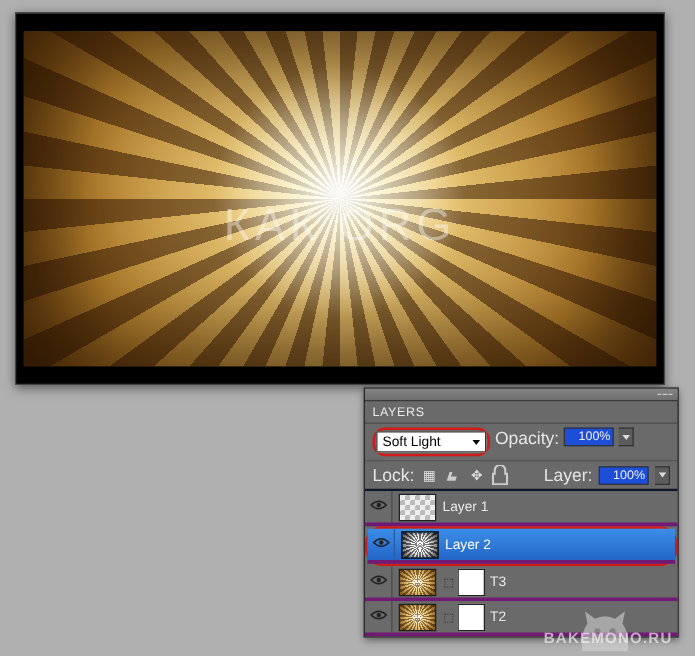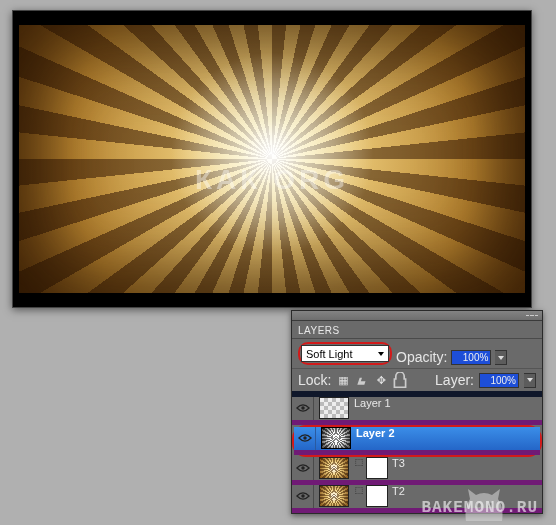--- a/index.html
+++ b/index.html
@@ -41,22 +41,22 @@
   }
   .vignette {
     position:absolute; inset:0;
     box-shadow: inset 0 0 80px 20px rgba(40,20,0,0.7);
   }
   .watermark {
     position: absolute;
     left: 50%; top: 58%;
     transform: translate(-50%,-50%);
     color: rgba(255,255,255,0.4);
-    font-size: 28px;
-    font-weight: bold;
+    font-size: 36px;
+    font-weight: normal;
     letter-spacing: 4px;
     white-space: nowrap;
   }
 
   
   .panel {
     position: absolute;
     top: 310px;
     right: 13px;
     width: 252px;
@@ -77,21 +77,21 @@
   }
   .panel-flyout span{width:100%;height:1px;background:#ccc;display:block}
   .panel-header {
     padding: 4px 6px 2px;
     font-size: 10px;
     letter-spacing: 0.5px;
     border-bottom: 1px solid #4a4a4a;
   }
   .panel-row {
     display: flex;
-    align-items: flex-end;
+    align-items: flex-start;
     gap: 4px;
     padding: 3px 6px;
     border-bottom: 1px solid #555;
   }
   .blend-select {
     background: #fff;
     color: #000;
     font-size: 11px;
     padding: 1px 4px;
     width: 88px;
@@ -116,30 +116,30 @@
     width:40px; height:15px;
     display:flex;align-items:center;justify-content:flex-end;
     padding:0 2px;
   }
   .pct-btn {
     width:12px;height:15px;background:#5c5c5c;border:1px solid #333;border-left:none;
     display:flex;align-items:center;justify-content:center;
   }
   .pct-btn .caret-down{border-top-color:#ddd}
   .lock-row {
-    display:flex;align-items:center;gap:5px;padding:3px 6px;border-bottom:6px solid #0f172a;
+    display:flex;align-items:center;gap:5px;padding:3px 6px;border-bottom:2px solid #0f172a;
   }
   .lock-icon {
     width:14px;height:14px;display:flex;align-items:center;justify-content:center;
     color:#ddd;font-size:11px;
   }
   .layers-list { }
   .layer-row {
-    display:flex;height:28px;
-    border-bottom:5px solid #701a75;
+    display:flex;align-items:center;height:28px;
+    border-bottom:3px solid #701a75;
     background:#6a6a6a;
   }
   .layer-row.selected {
     background: linear-gradient(#3b8ee8,#2466c8);
     color:#fff;
   }
   .highlight-ring {
     border:2px solid #d21a1a;
     border-radius:14px;
     padding:0;
@@ -168,23 +168,22 @@
     content:"";position:absolute;inset:-50%;
     background:repeating-conic-gradient(#5a3a10 0 8deg,transparent 8deg 16deg);
     mix-blend-mode:multiply;opacity:.6;
   }
   .mask-thumb {
     width:22px;height:22px;border:1px solid #222;background:#fff;margin-right:4px;flex-shrink:0;
   }
   .link-icon{width:10px;text-align:center;color:#222;font-size:9px;margin-right:2px}
   .layer-name { font-size:11px;white-space:nowrap;overflow:hidden;text-overflow:ellipsis; }
   .watermark2 {
-    position:absolute;right:18px;bottom:8px;color:rgba(255,255,255,0.6);font-size:16px;letter-spacing:1px;
+    position:absolute;right:18px;bottom:8px;color:rgba(255,255,255,0.6);font-size:12px;letter-spacing:1px;
     font-weight:bold;
-    font-family:Liberation Mono, monospace;
   }
   .cat {
     position:absolute;right:48px;bottom:2px;width:48px;height:38px;opacity:.55;
   }
 </style>
 </head>
 <body>
 
 <div class="canvas-frame">
   <div class="canvas-inner">
@@ -260,21 +259,21 @@
 
     <div class="highlight-ring">
       <div class="layer-row selected">
         <div class="eye-col">
           <span class="eye-icon"><svg viewBox="0 0 16 10">
                 <path d="M1 5 Q8 -2 15 5 Q8 12 1 5 Z" fill="none" stroke="#222" stroke-width="1.3"></path>
                 <circle cx="8" cy="5" r="2" fill="#222"></circle>
               </svg></span>
         </div>
         <div class="thumb sunburst" style="filter:grayscale(1) contrast(1.4)"></div>
-        <span class="layer-name" style="font-weight:bold">Layer 2</span>
+        <span class="layer-name" style="font-weight:normal">Layer 2</span>
       </div>
     </div>
 
     <div class="layer-row">
       <div class="eye-col">
         <span class="eye-icon"><svg viewBox="0 0 16 10">
               <path d="M1 5 Q8 -2 15 5 Q8 12 1 5 Z" fill="none" stroke="#222" stroke-width="1.3"></path>
               <circle cx="8" cy="5" r="2" fill="#222"></circle>
             </svg></span>
       </div>

